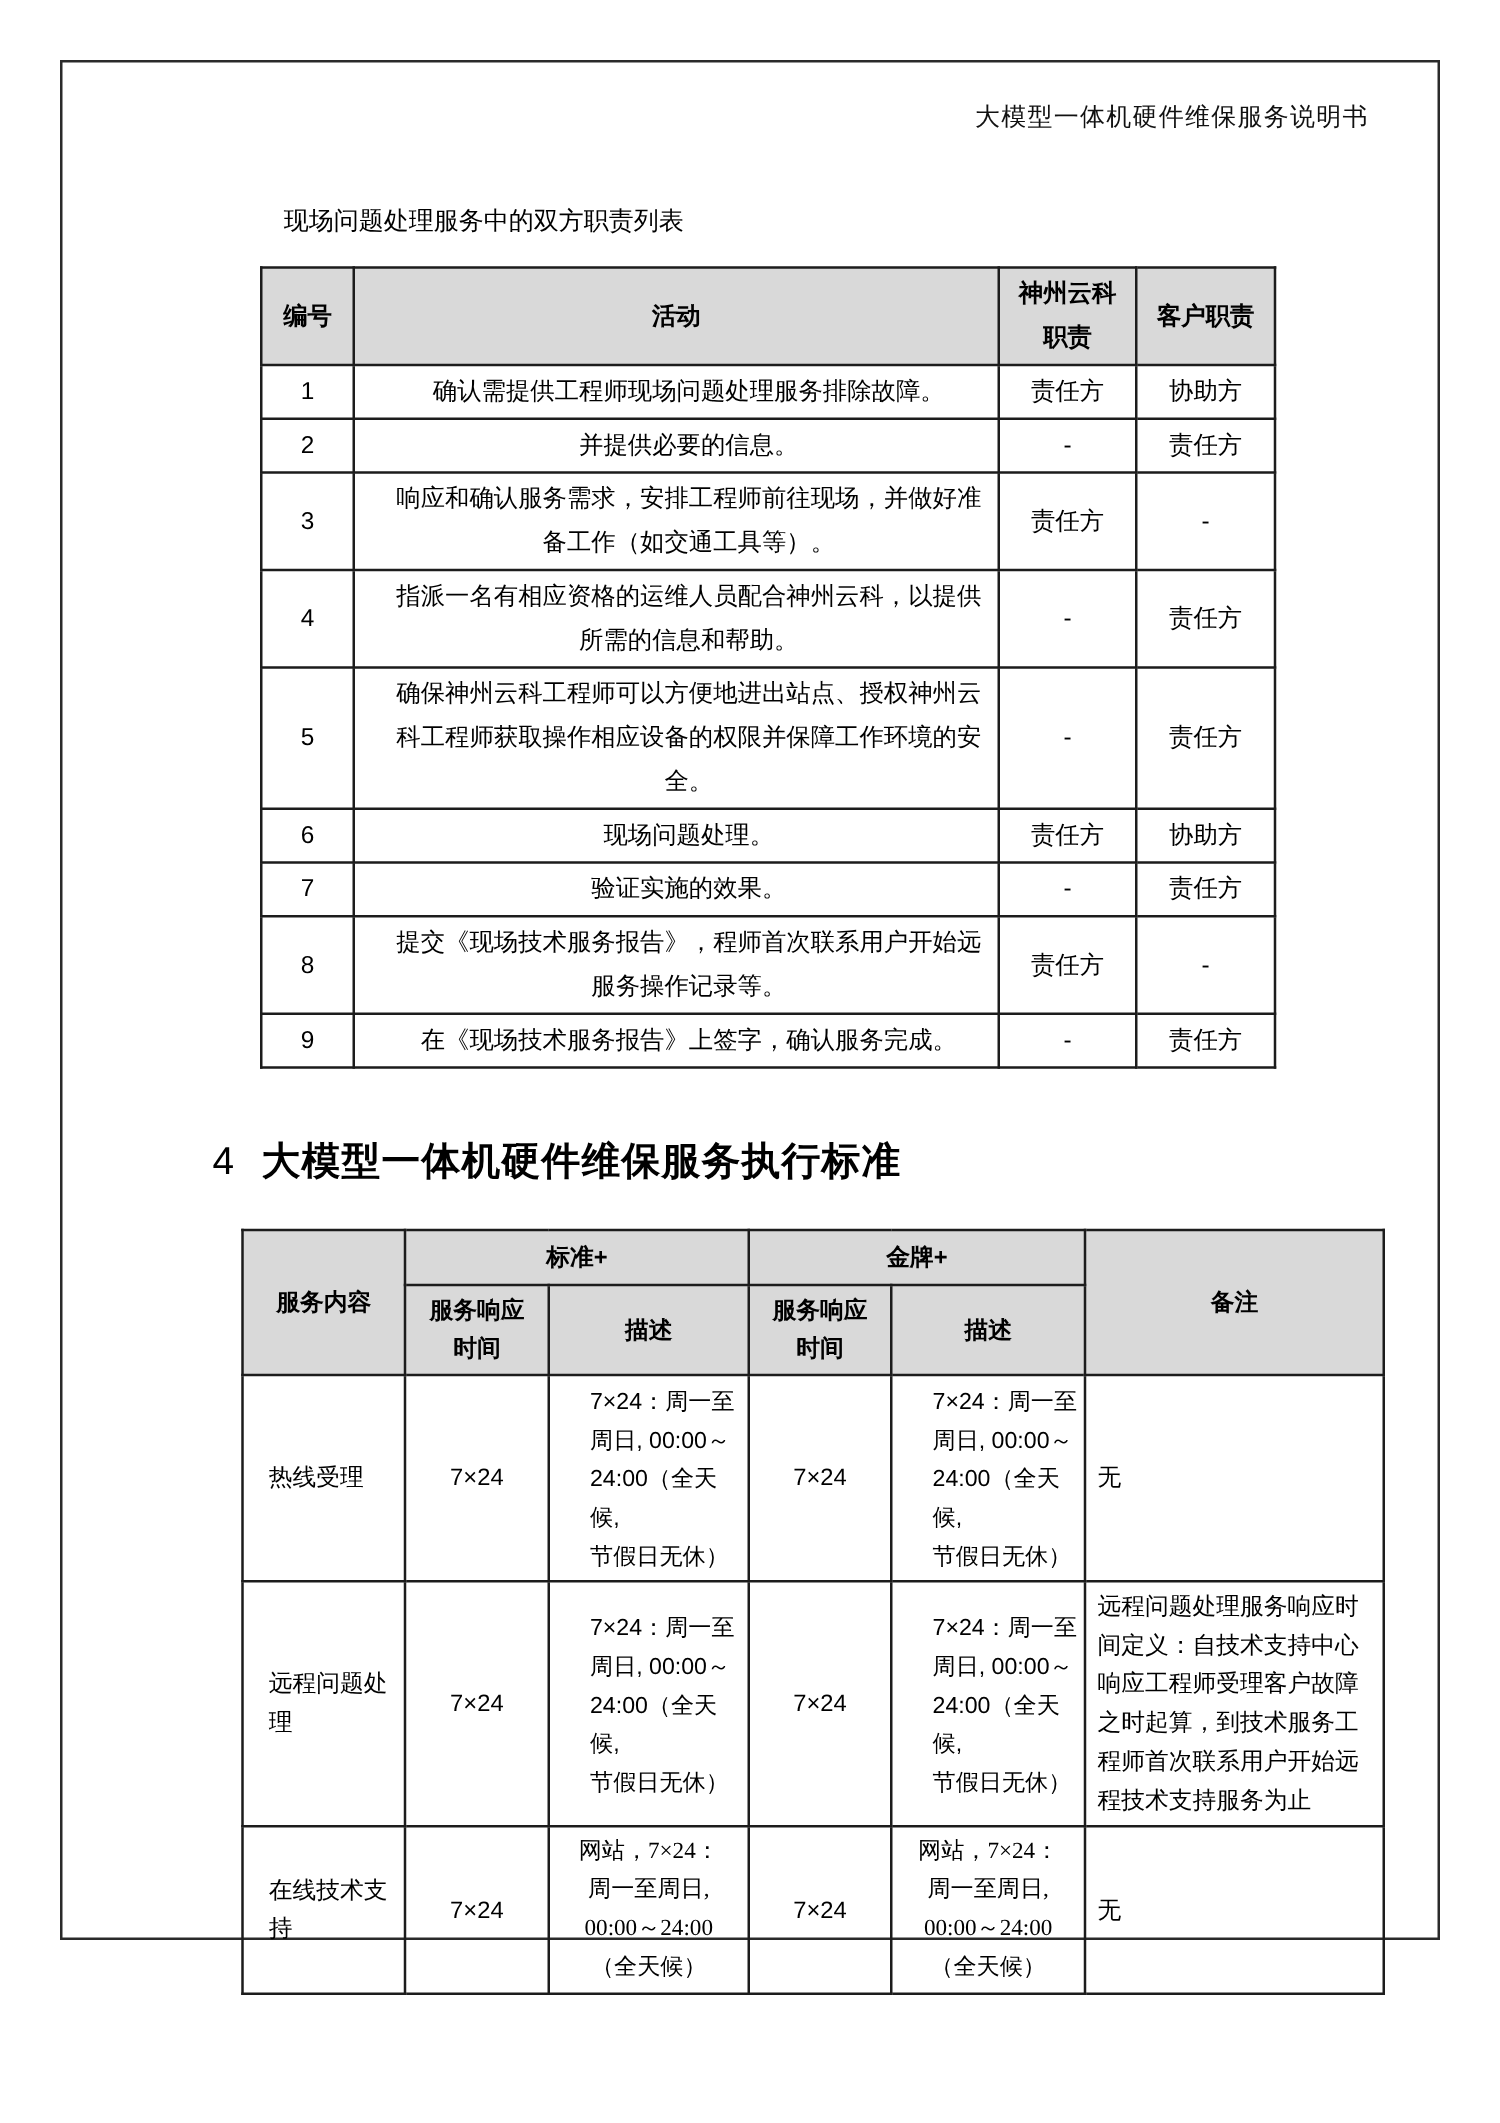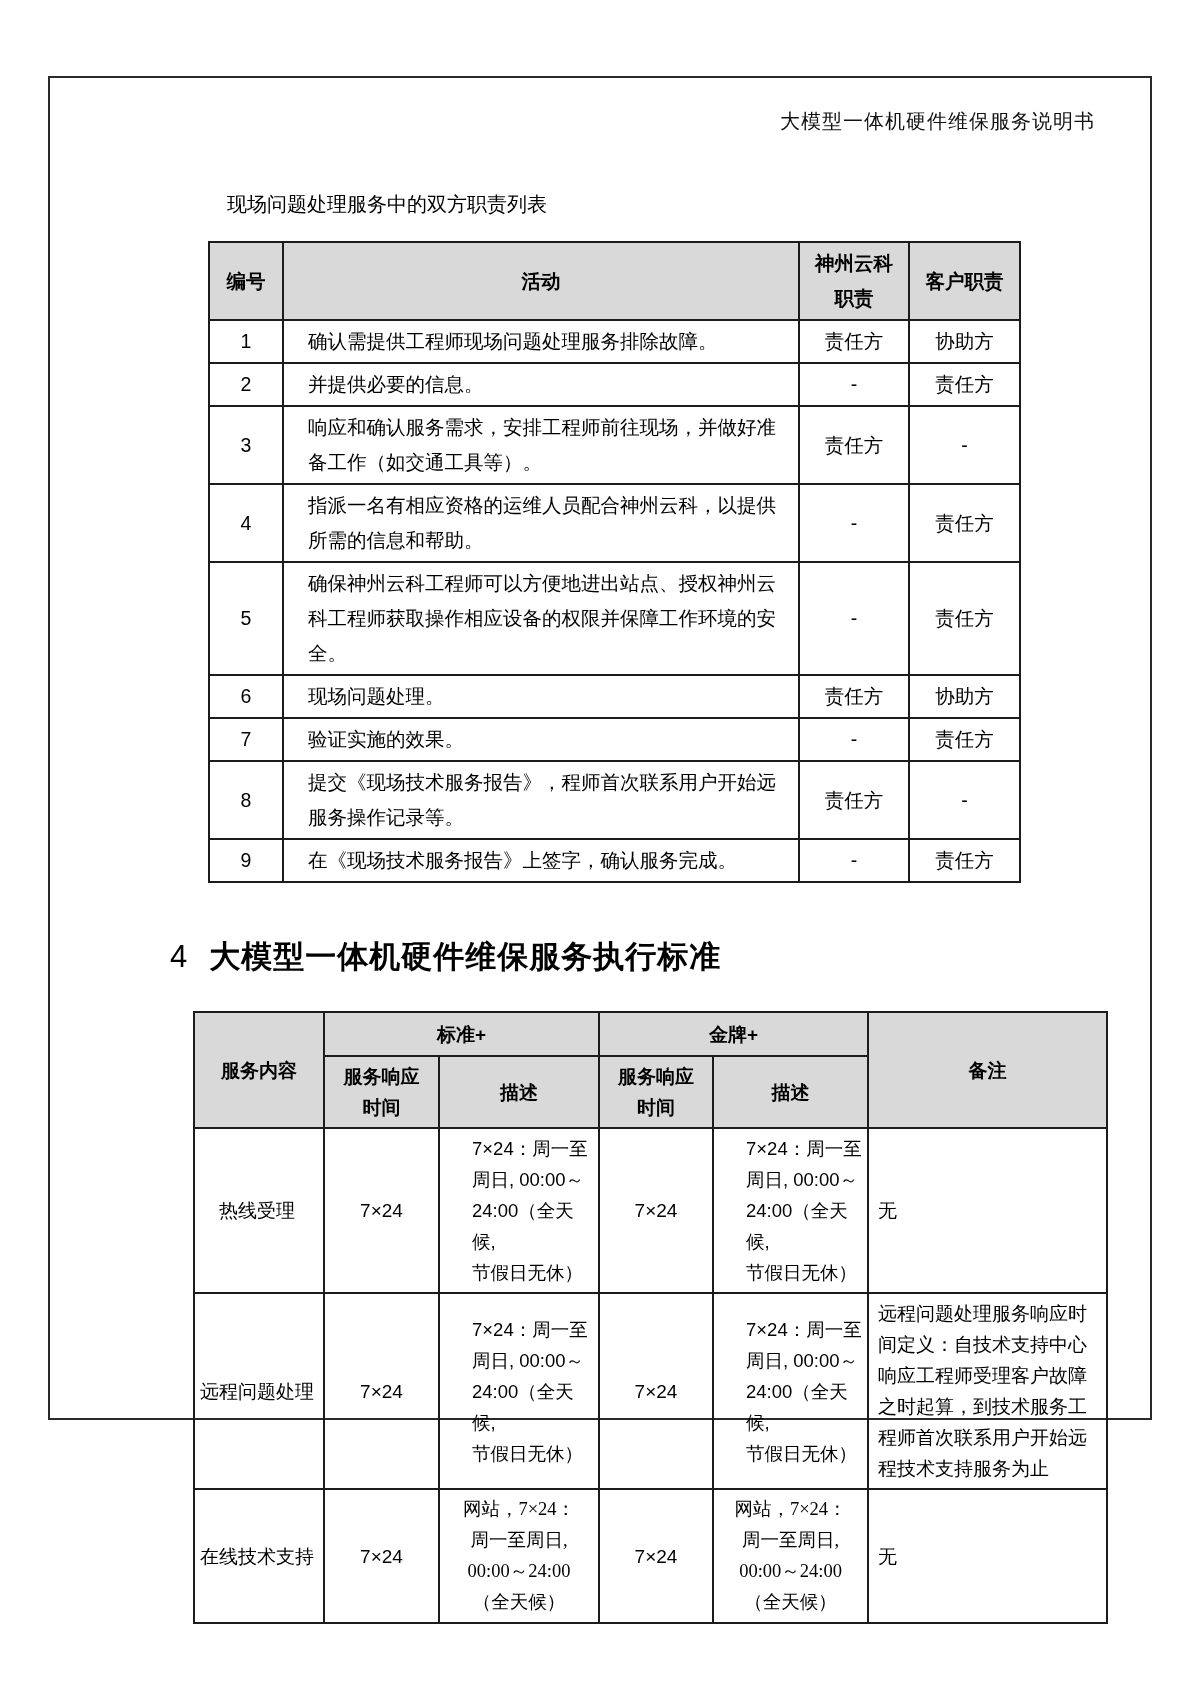--- a/index.html
+++ b/index.html
@@ -2,59 +2,59 @@
 <html><head>
 <meta charset="utf-8">
 <style>
   * { margin:0; padding:0; box-sizing:border-box; }
   html,body { background:#ffffff; }
   body {
     width:1200px; height:1698px; position:relative;
     font-family:"Liberation Sans", sans-serif; color:#000;
   }
   .page {
-    position:absolute; left:48px; top:48px; width:1104px; height:1344px;
-    border:2px solid #2a2a2a; background:#fff;margin-top:28px;
+    position:absolute; left:48px; top:48px; width:1104px; height:1504px;
+    border:2px solid #2a2a2a; background:#fff;
   }
   .doc-header {
     position:absolute; top:30px; right:55px;
     font-family:"Liberation Serif", serif; font-size:20px; color:#111;
     letter-spacing:1px;
   }
   .caption {
     position:absolute; top:113px; left:177px;
     font-size:20px; color:#000;
   }
   table { border-collapse:collapse; table-layout:fixed; }
   td, th { border:2px solid #1c1c1c; font-weight:normal; }
   .hdr { background:#d9d9d9; font-weight:bold; text-align:center; vertical-align:middle; }
   .pre { white-space:pre-line; }
 
   
   .t1 { position:absolute; left:158px; top:163px; width:811px; font-size:19.5px; line-height:35px; }
   .t1 .hdr { height:66px; }
   .t1 td { padding:3px 4px; vertical-align:middle; }
   .t1 .c-no { text-align:center; }
-  .t1 .c-act { text-align:left; padding-left:24px; }
+  .t1 .c-act { text-align:center; padding-left:24px; }
   .t1 .c-role { text-align:center; }
 
   
   .section-heading {
     position:absolute; left:120px; top:858px;
     font-size:31px; color:#000;
   }
   .section-heading .num { font-weight:normal; margin-right:22px; }
   .section-heading .ttl { font-weight:bold; letter-spacing:1px; }
 
   
   .t2 { position:absolute; left:143px; top:933px; width:913px; font-size:19px; line-height:31px; }
   .t2 .hdr-a { height:44px; }
   .t2 .hdr-b { height:66px; }
   .t2 td { vertical-align:middle; padding:4px 4px; }
-  .t2 .c-service { text-align:center; padding-left:0; }
+  .t2 .c-service { text-align:left; padding-left:20px; }
   .t2 .c-resp { text-align:center; }
   .t2 .c-desc { text-align:left; padding-left:32px; font-size:18.5px; }
   .t2 .c-desc-center { text-align:center; font-size:18.5px;font-family:Liberation Serif, serif; }
   .t2 .c-note { text-align:left; padding-left:9px; padding-right:4px; }
 
   .footer {
     position:absolute; top:1533px; left:0; width:100%;
     text-align:center; font-family:"Liberation Serif", serif; font-size:17px;
   }
   .footer .num { font-weight:bold; }

